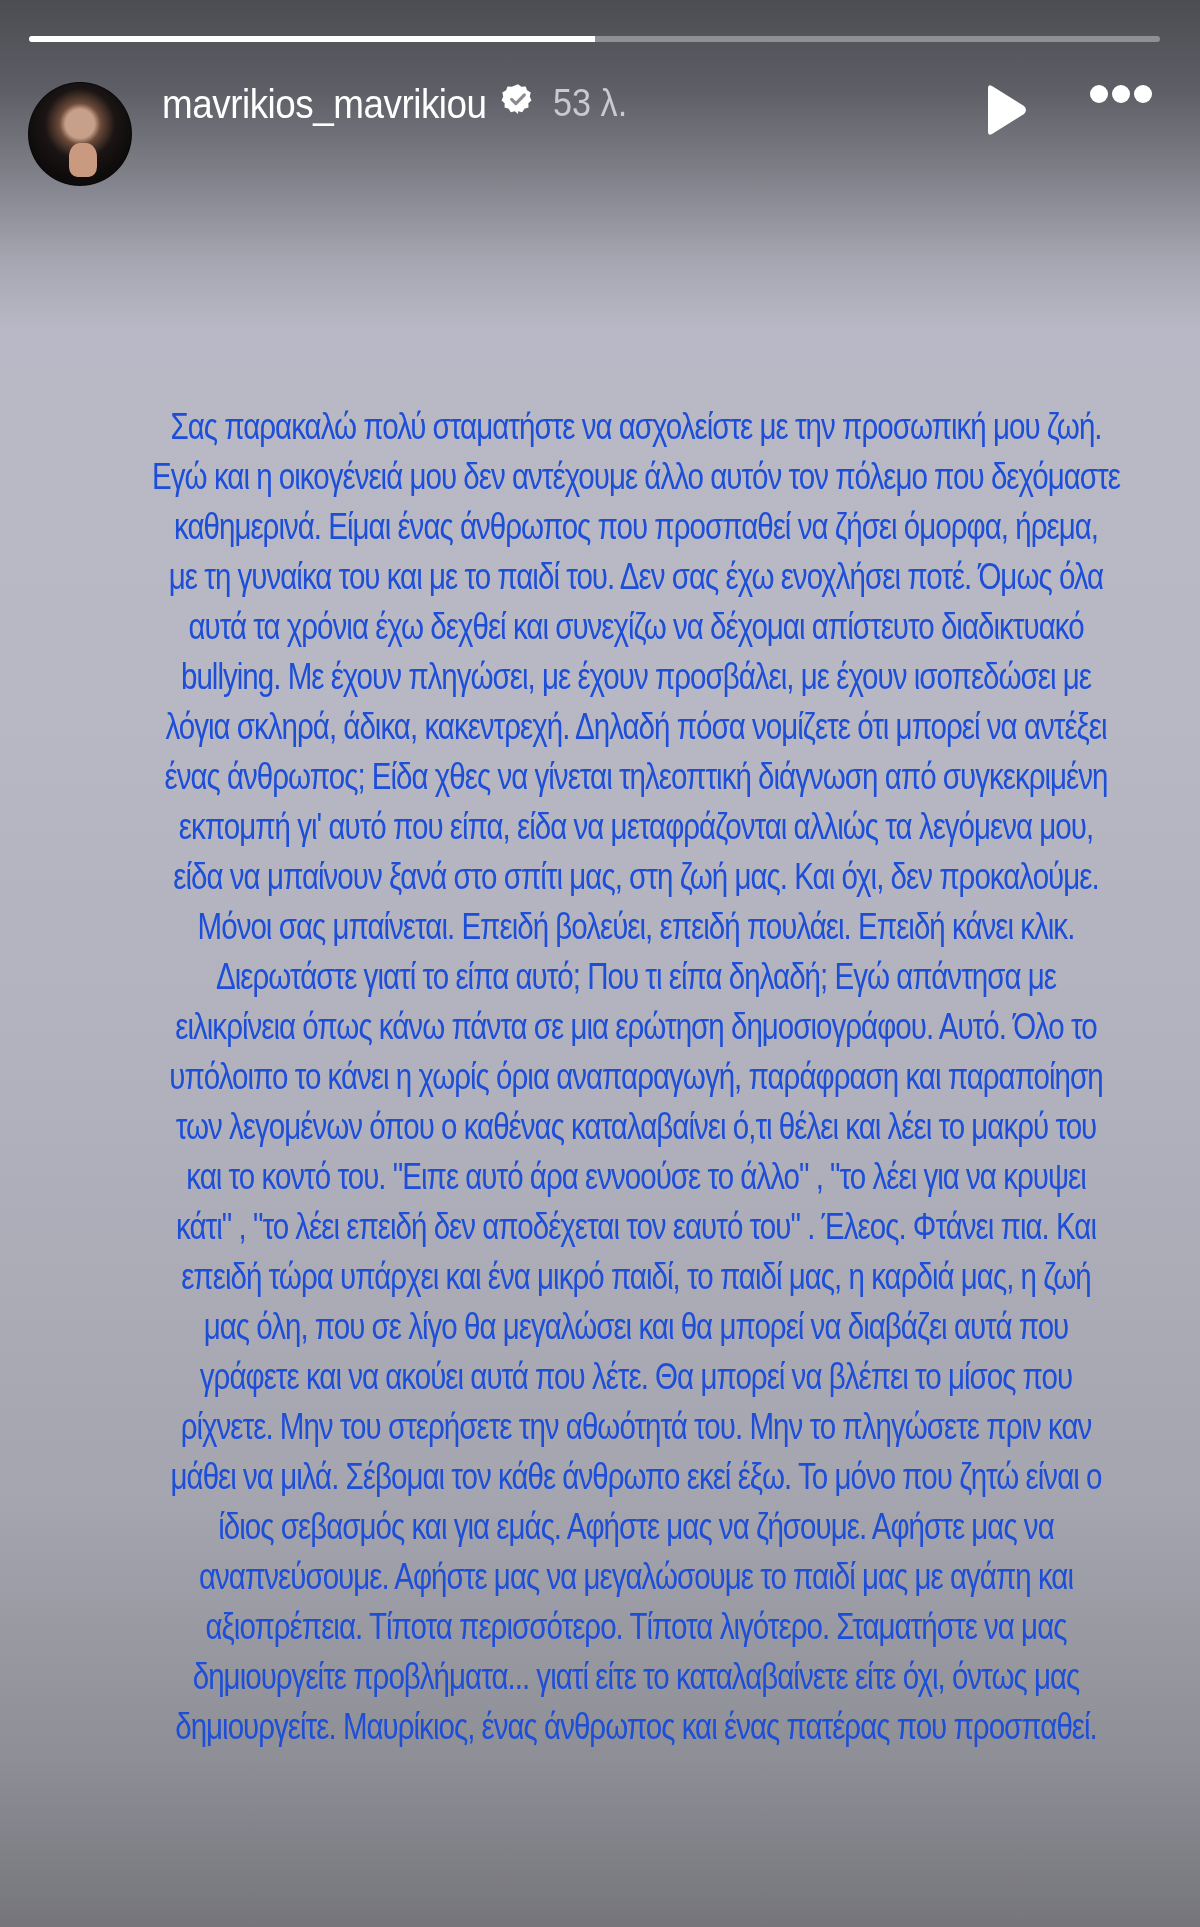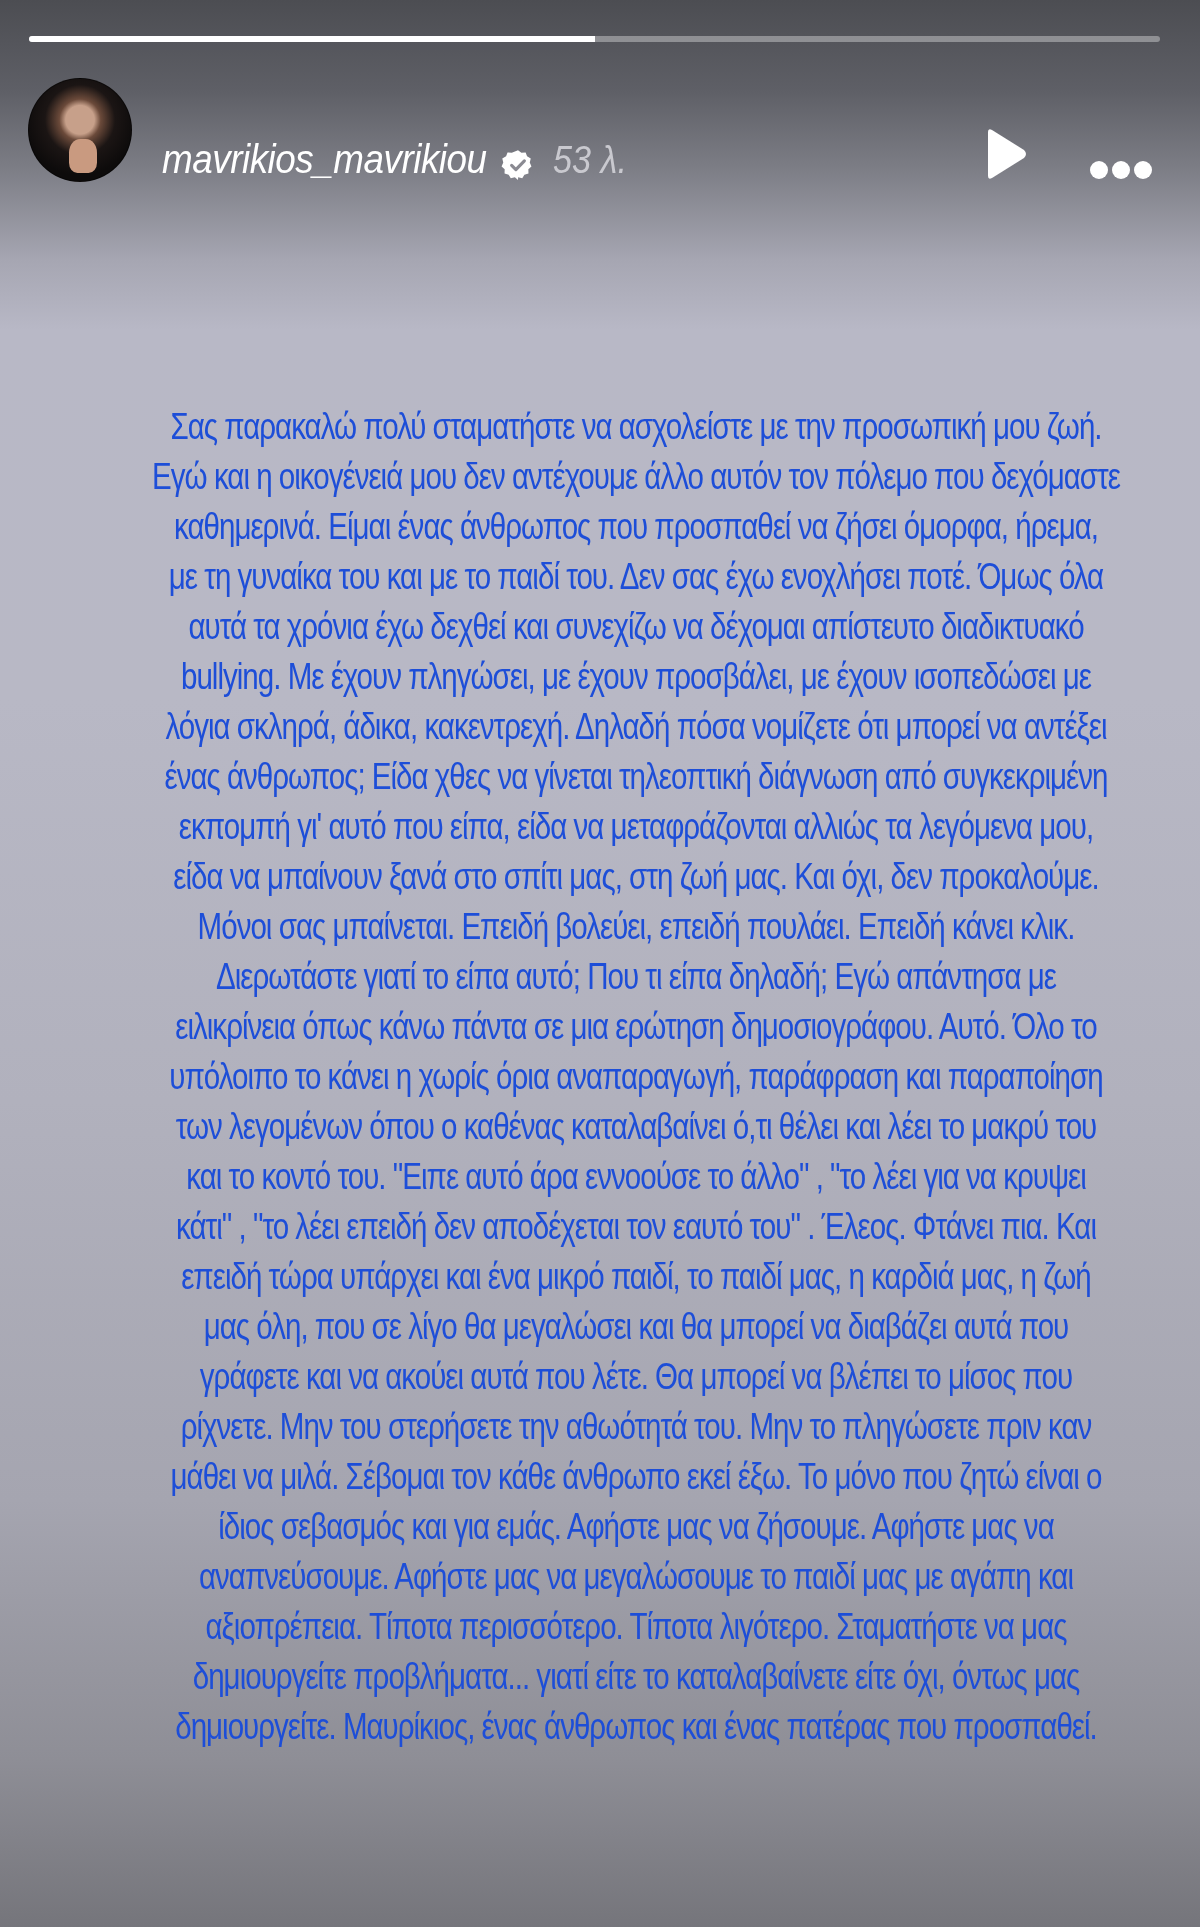--- a/index.html
+++ b/index.html
@@ -12,21 +12,21 @@
         #8e8e96 1760px, #75757b 1927px);
       position: relative;
     }
     .progress {
       position: absolute; left: 29px; top: 36px; width: 1131px; height: 6px;
       background: rgba(255,255,255,0.35); border-radius: 3px; overflow: hidden;
     }
     .progress-fill { height: 100%; background: #ffffff; }
     .header {
       position: absolute; left: 28px; top: 82px; right: 40px; height: 100px;
-      display: flex; align-items: flex-end; font-style: italic;
+      display: flex; align-items: flex-start;
     }
     .avatar {
       width: 102px; height: 102px; border-radius: 50%;
       background: radial-gradient(circle at 50% 40%, #c7a08a 0 18%, #6b4a3a 26%, #1b1514 44%, #0d0b0b 70%);
       border: 1px solid rgba(0,0,0,0.4);
       flex: none; position: relative; overflow: hidden;
     }
     .avatar .hand {
       position: absolute; left: 40px; top: 60px; width: 28px; height: 34px;
       background: #c99a80; border-radius: 40% 40% 30% 30%;

